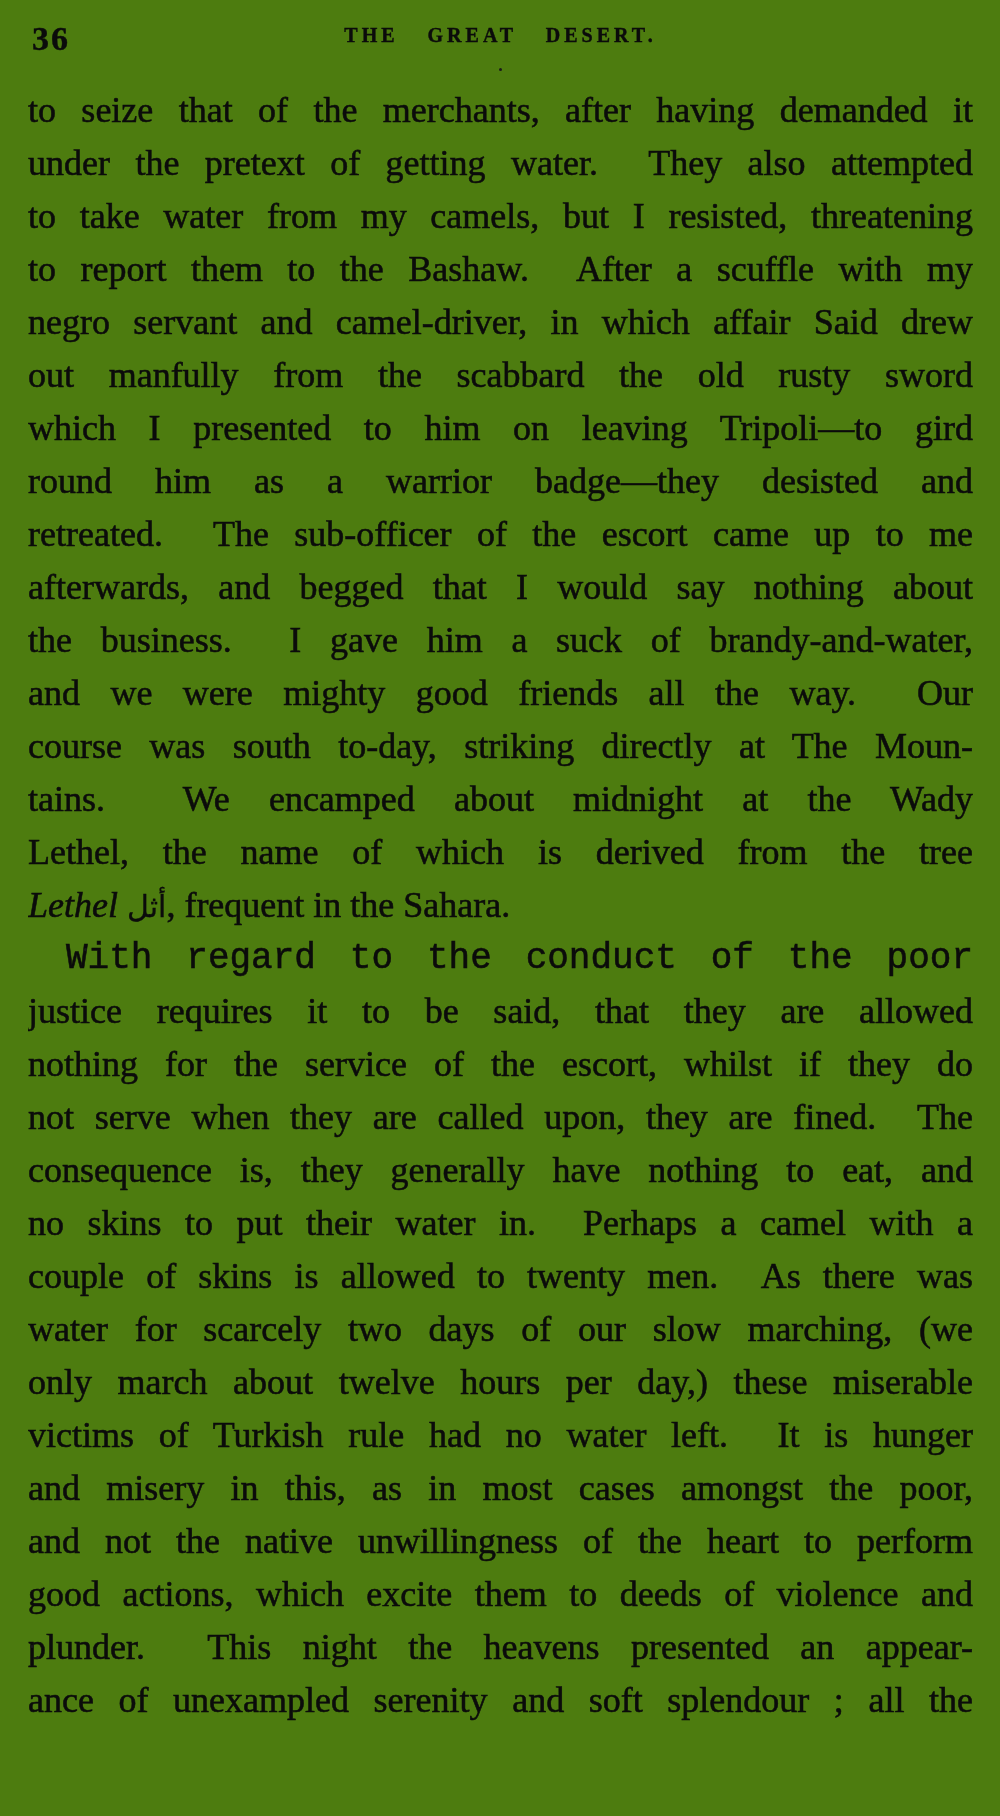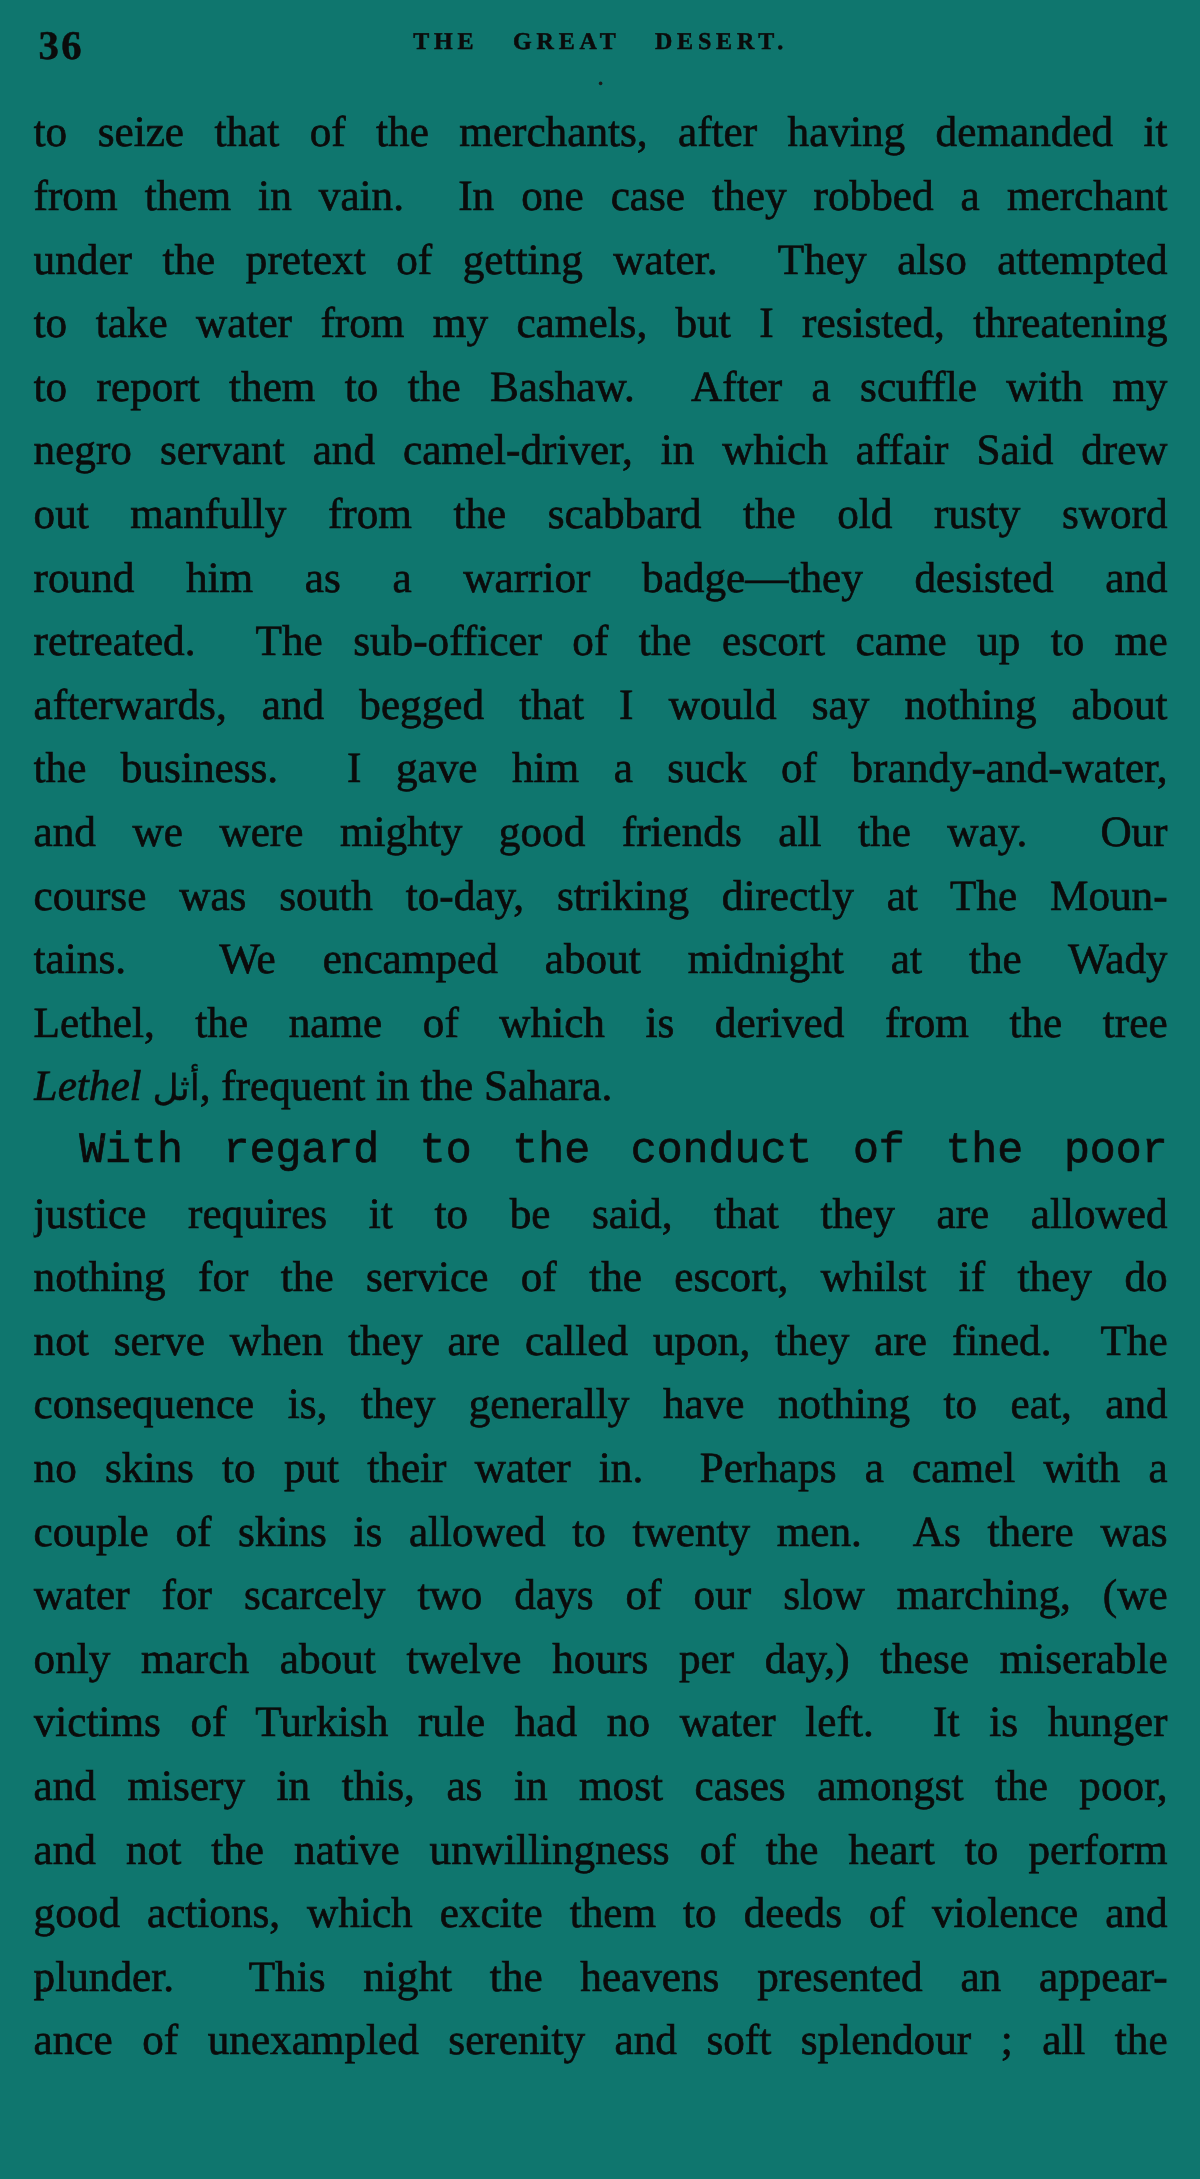--- a/index.html
+++ b/index.html
@@ -5,21 +5,21 @@
   html, body {
     margin: 0;
     padding: 0;
     background: #e8e8e8;
   }
   .page {
     position: relative;
     width: 1000px;
     height: 1816px;
     margin: 0 auto;
-    background: #0f766e;
+    background: #4d7c0f;
     color: #0b0b0b;
     font-family: "Liberation Serif", serif;
     overflow: hidden;
   }
   .running-head {
     position: absolute;
     top: 20px;
     left: 28px;
     width: 945px;
     height: 40px;
@@ -91,26 +91,26 @@
 <body>
 
 <div class="page">
   <div class="running-head">
     <span class="page-number">36</span>
     <span class="head-title">THE GREAT DESERT.</span>
   </div>
 
   <div class="text-block" id="text-block">
       <div class="line">to seize that of the merchants, after having demanded it</div>
-      <div class="line">from them in vain.  In one case they robbed a merchant</div>
       <div class="line">under the pretext of getting water.  They also attempted</div>
       <div class="line">to take water from my camels, but I resisted, threatening</div>
       <div class="line">to report them to the Bashaw.  After a scuffle with my</div>
       <div class="line">negro servant and camel-driver, in which affair Said drew</div>
       <div class="line">out manfully from the scabbard the old rusty sword</div>
+      <div class="line">which I presented to him on leaving Tripoli—to gird</div>
       <div class="line">round him as a warrior badge—they desisted and</div>
       <div class="line">retreated.  The sub-officer of the escort came up to me</div>
       <div class="line">afterwards, and begged that I would say nothing about</div>
       <div class="line">the business.  I gave him a suck of brandy-and-water,</div>
       <div class="line">and we were mighty good friends all the way.  Our</div>
       <div class="line">course was south to-day, striking directly at The Moun-</div>
       <div class="line">tains.  We encamped about midnight at the Wady</div>
       <div class="line">Lethel, the name of which is derived from the tree</div>
       <div class="line no-justify"><span class="seg italic">Lethel </span><span class="seg arabic">أثل</span><span class="seg normal">, frequent in the Sahara.</span></div>
       <div class="line indent">With regard to the conduct of the poor Arab soldiers,</div>

